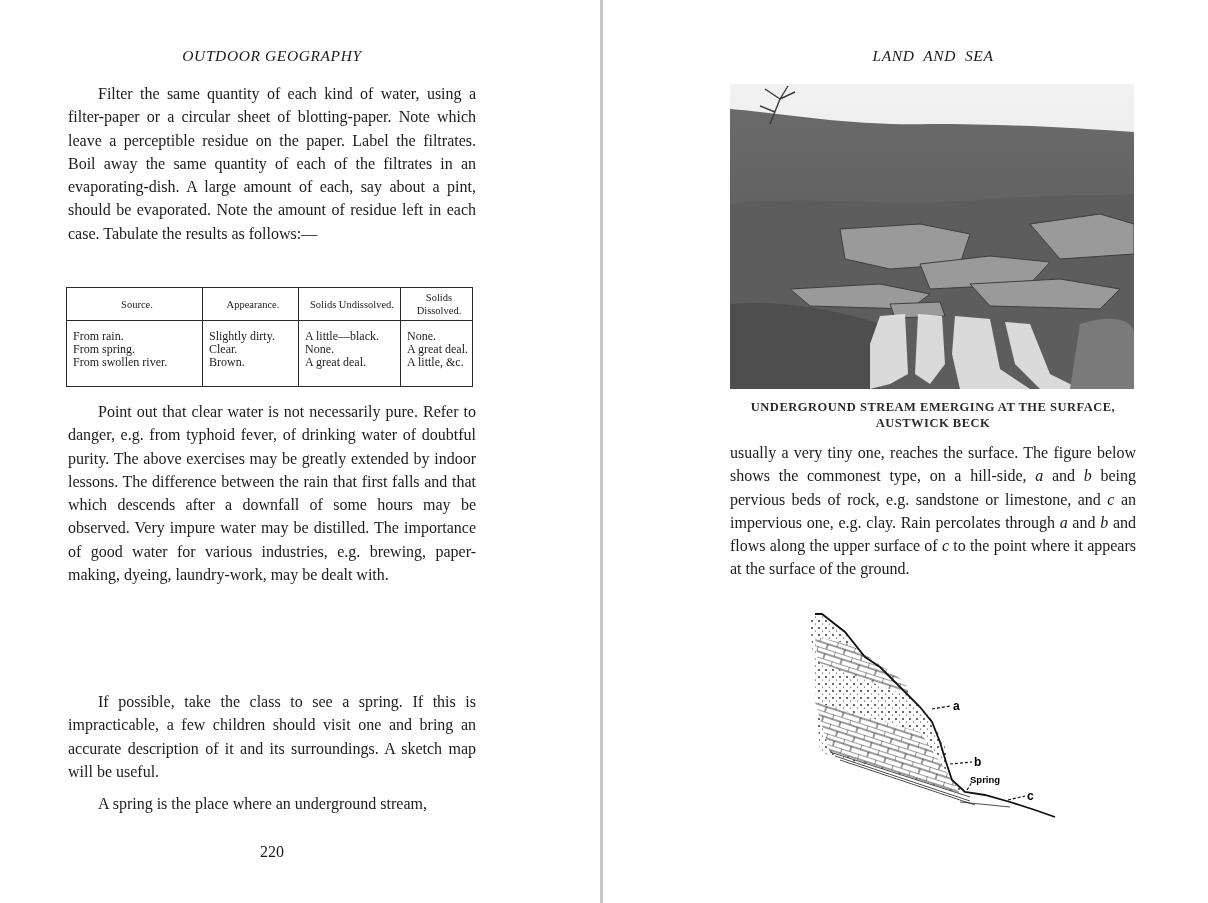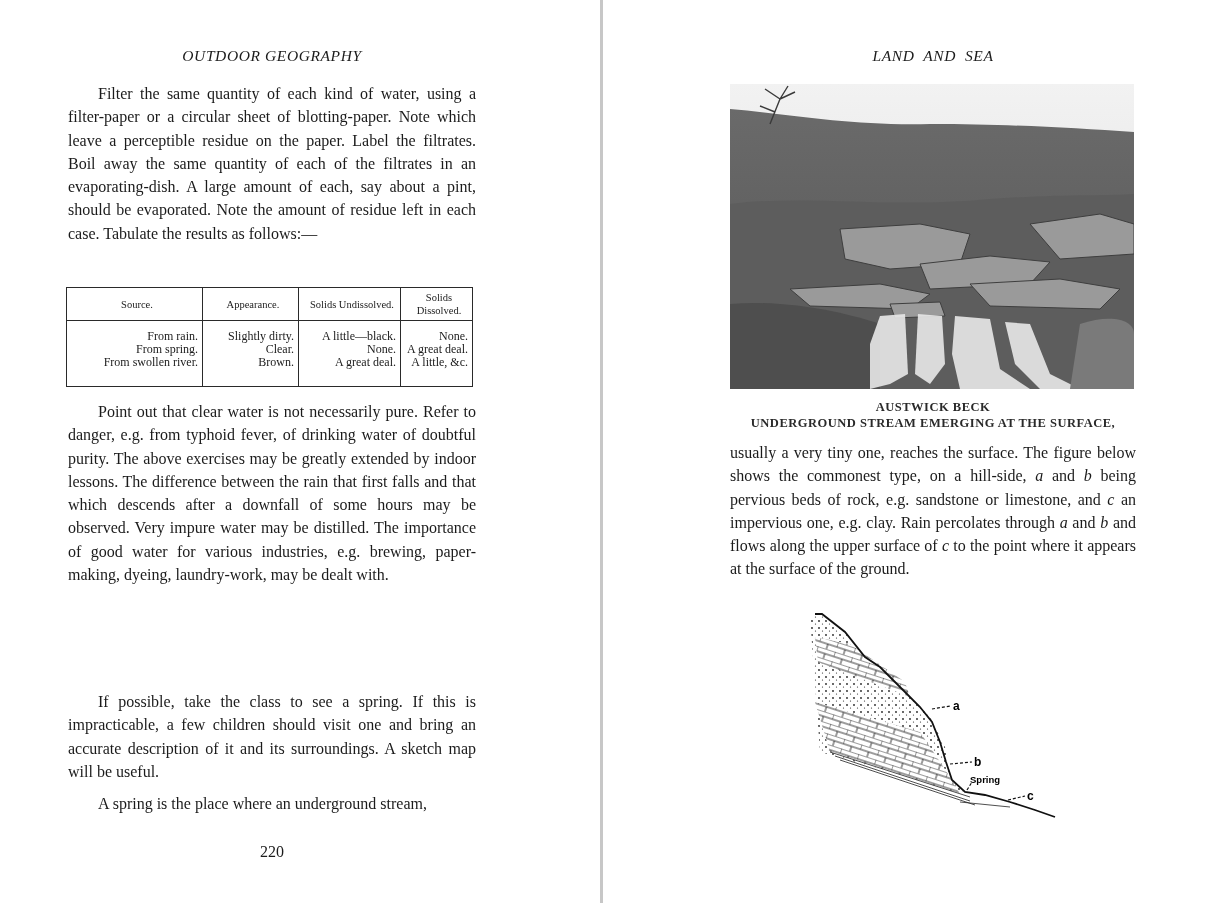--- a/index.html
+++ b/index.html
@@ -14,21 +14,21 @@
   .para { position:absolute; left:0; width:100%; margin:0; font-size:16px; line-height:23.3px;
           text-align:justify; text-indent:30px; }
   .para.noindent { text-indent:0; }
   .section-title { position:absolute; top:649px; left:0; width:100%; text-align:center;
                    font-weight:bold; font-size:20px; letter-spacing:0.5px; }
   .folio { position:absolute; top:843px; left:0; width:100%; text-align:center; font-size:16px; }
   table.results { position:absolute; top:287px; left:-2px; width:407px; border-collapse:collapse;
                   font-size:12px; line-height:13px; }
   table.results th, table.results td { border:1.6px solid #2a2a2a; vertical-align:top;padding-left:6px; }
   table.results th { font-weight:normal; font-size:10.5px; height:30px; vertical-align:middle; text-align:center; }
-  table.results td { padding:9px 4px 16px 6px; height:40px;text-align:right; }
+  table.results td { padding:9px 4px 16px 6px; height:40px; }
   .cell-line { display:block; white-space:nowrap; }
   .photo { position:absolute; top:84px; left:0; width:404px; height:305px; background:#6d6d6d; overflow:hidden; }
   .caption { position:absolute; top:399px; left:0; width:100%; text-align:center; font-size:12.5px;
              line-height:16px; letter-spacing:0.5px; font-weight:bold; color:#2a2a2a; }
   .diagram { position:absolute; top:612px; left:80px; width:260px; height:210px; }
   i { font-style:italic; }
 </style>
 </head>
 <body>
 
@@ -117,22 +117,22 @@
         <path d="M275 238 L300 240 L320 290 L350 305 L310 305 L285 280 Z"></path>
       </g>
       <path d="M350 240 C380 230 404 235 404 250 L404 305 L340 305 Z" fill="#7a7a7a"></path>
       <g stroke="#3a3a3a" stroke-width="1.4" fill="none">
         <path d="M40 40 L50 15 M50 15 L35 5 M50 15 L65 8 M45 28 L30 22 M50 15 L58 2"></path>
       </g>
     </svg>
   </div>
 
   <div class="caption">
+    <div>UNDERGROUND STREAM EMERGING AT THE SURFACE,</div>
     <div>AUSTWICK BECK</div>
-    <div>UNDERGROUND STREAM EMERGING AT THE SURFACE,</div>
   </div>
 
   <p class="para noindent" style="top:441px;"><span>usually a very tiny one, reaches the surface. The figure below shows the commonest type, on a hill-side, </span><i>a</i><span> and </span><i>b</i><span> being pervious beds of rock, e.g. sandstone or limestone, and </span><i>c</i><span> an impervious one, e.g. clay. Rain percolates through </span><i>a</i><span> and </span><i>b</i><span> and flows along the upper surface of </span><i>c</i><span> to the point where it appears at the surface of the ground.</span></p>
 
   <div class="diagram">
     <svg width="260" height="210" viewBox="0 0 260 210">
       <defs>
         <pattern id="dots" width="7" height="7" patternUnits="userSpaceOnUse">
           <circle cx="2" cy="2" r="0.9" fill="#222"></circle>
             <circle cx="5.5" cy="5" r="0.6" fill="#222"></circle>

